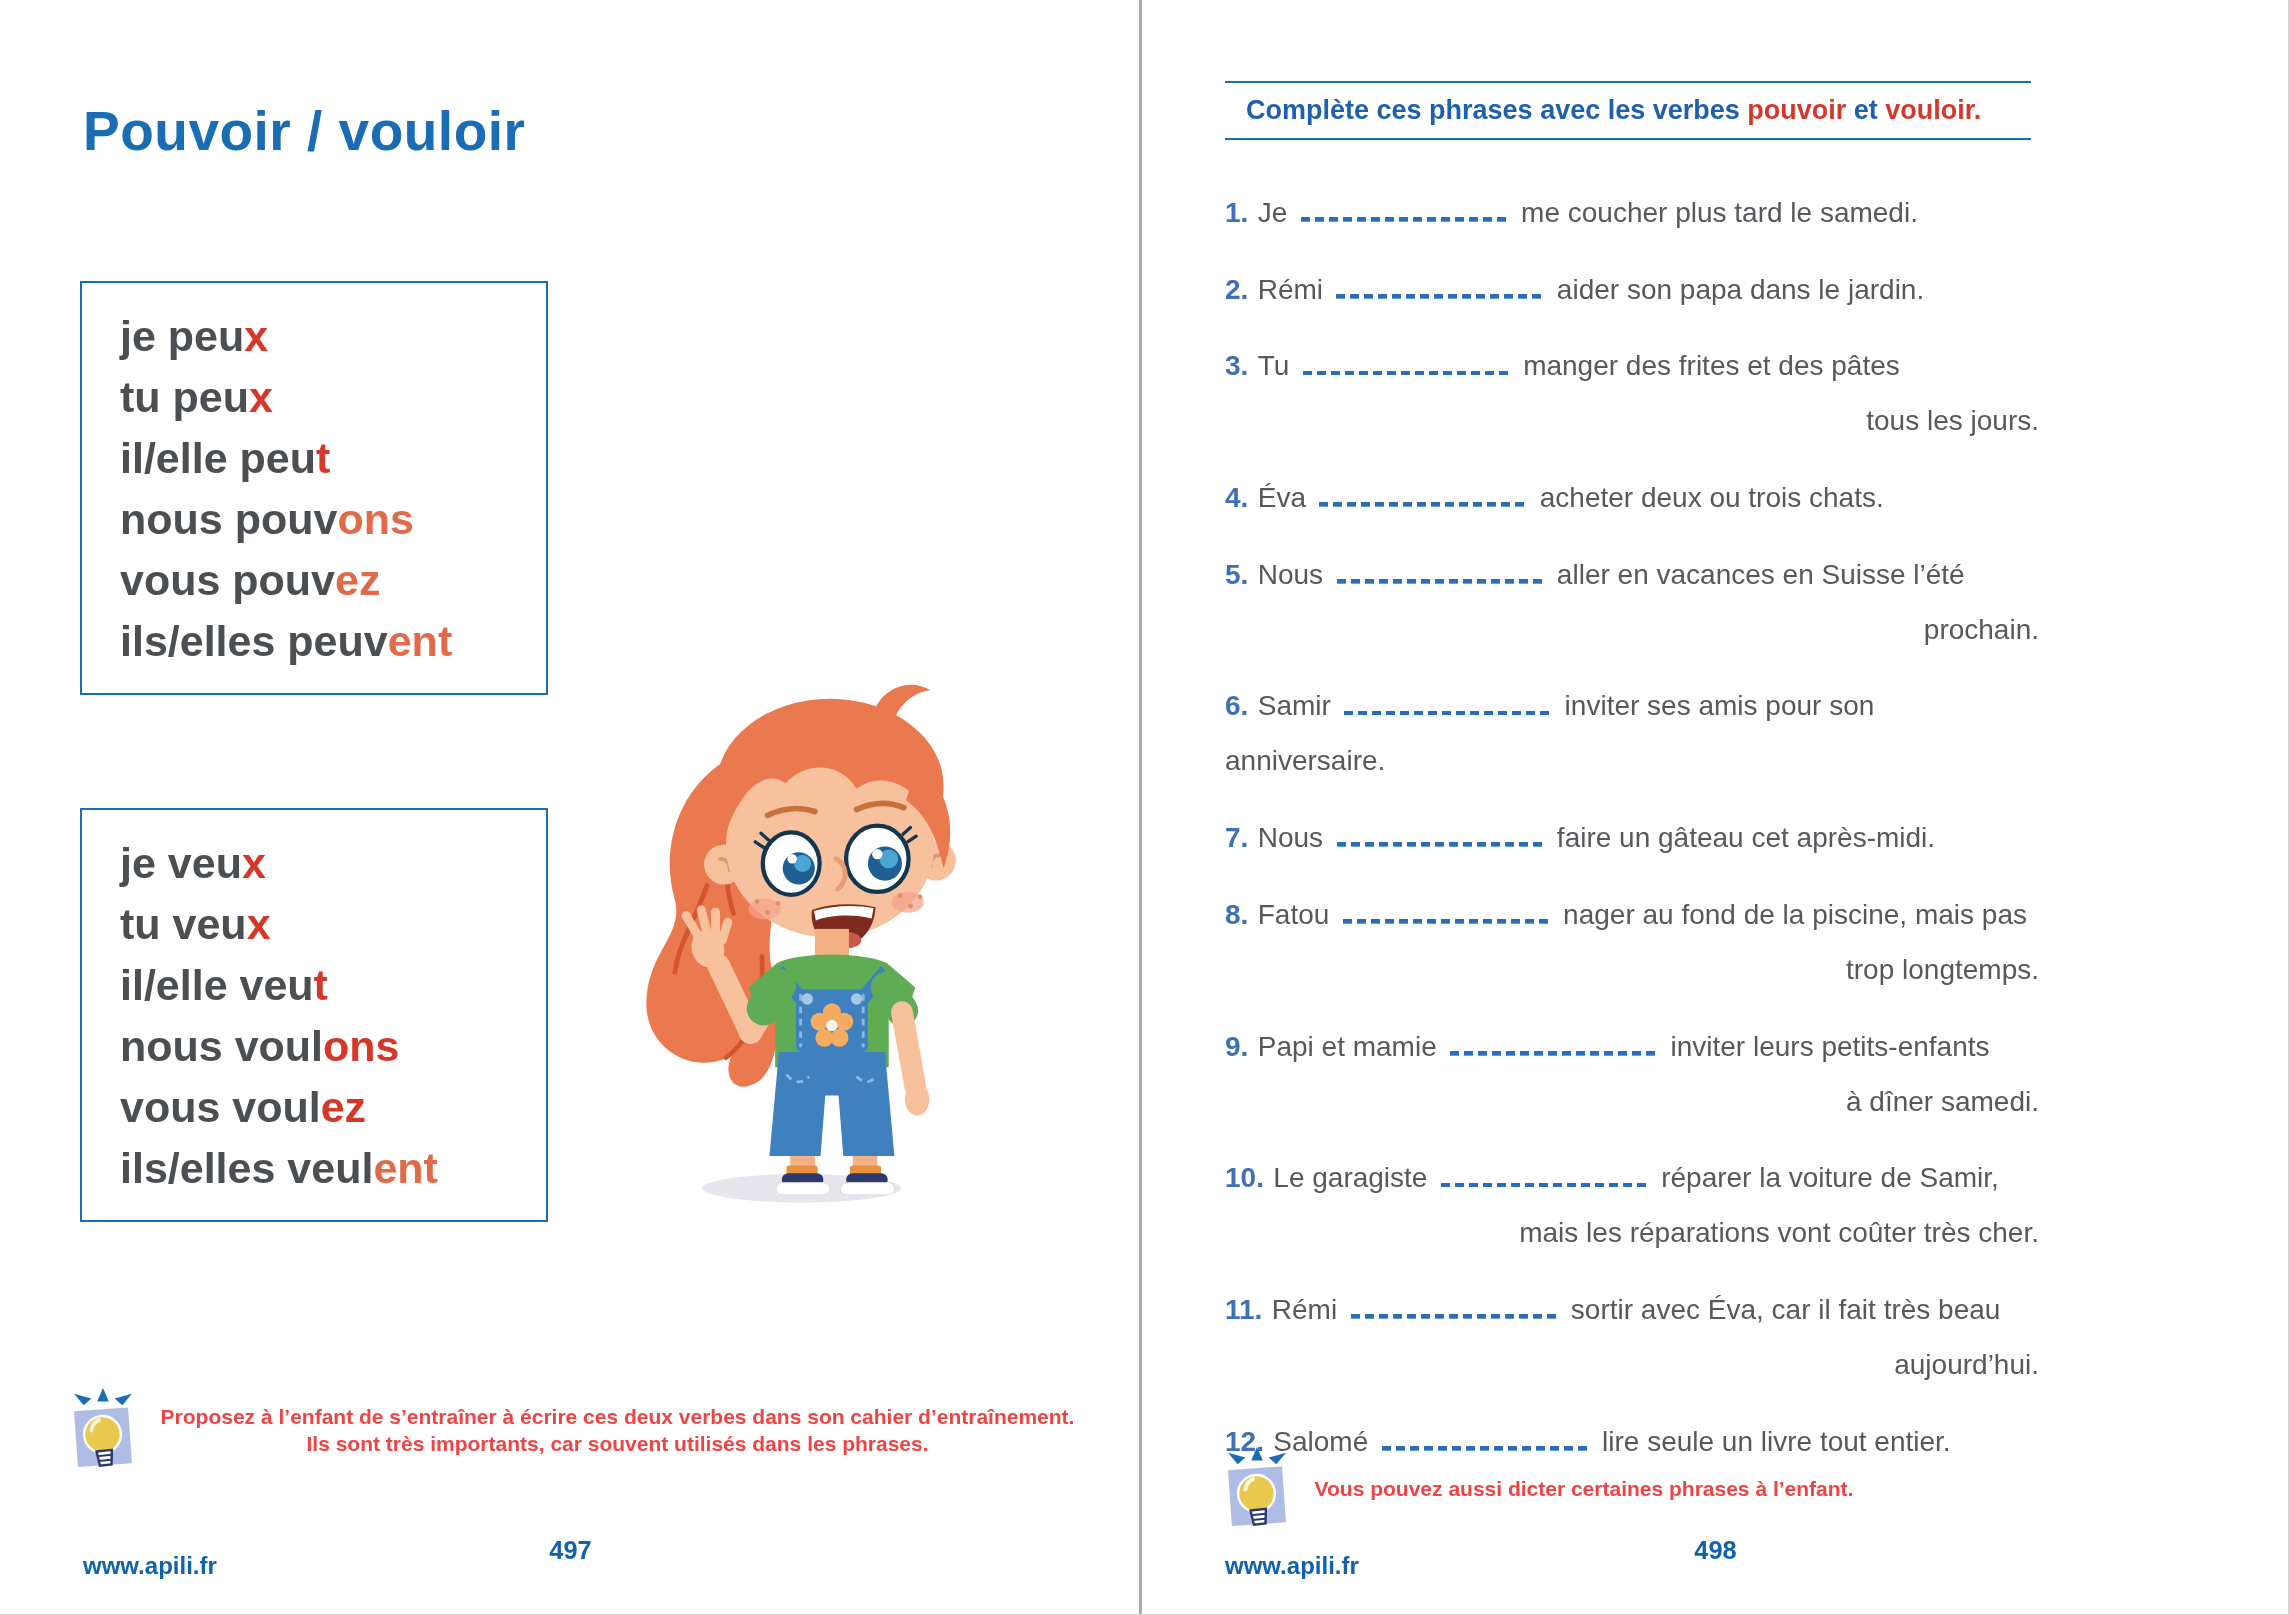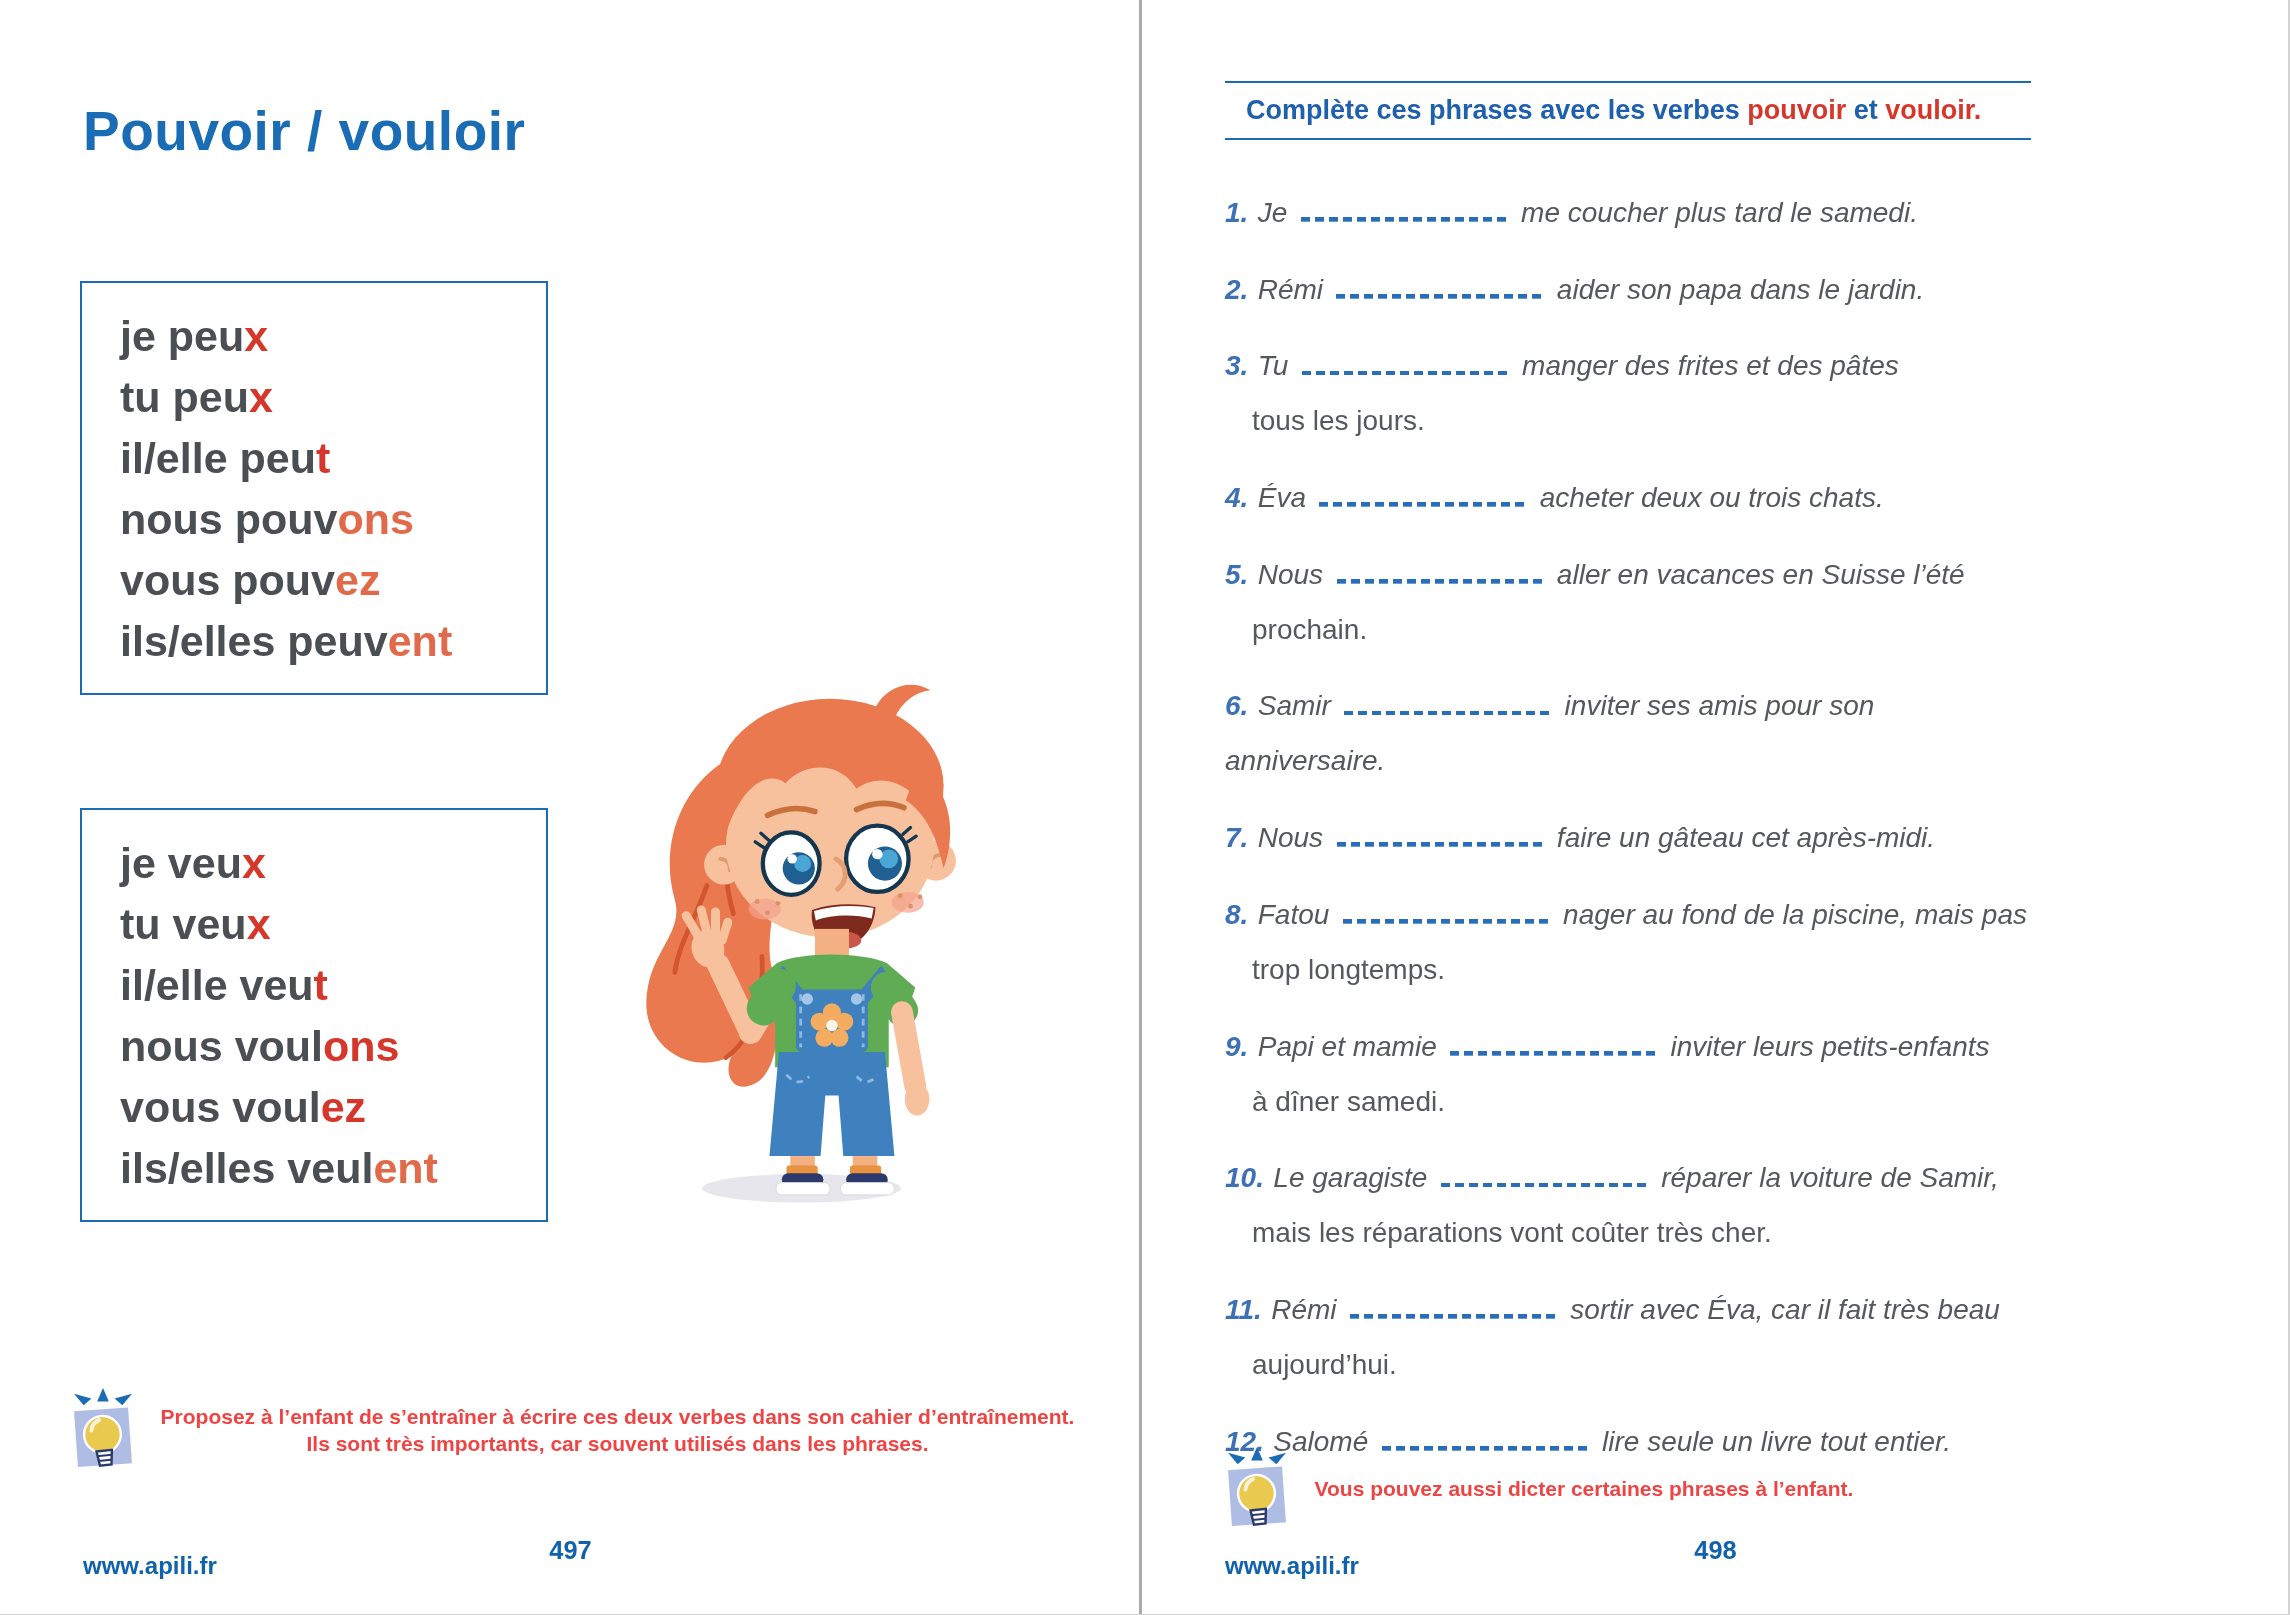--- a/index.html
+++ b/index.html
@@ -36,23 +36,23 @@
   .page-right .footer-page { left:517px; }
 
   
   .instruction { position:absolute; left:83px; right:22.6px; top:81px;
                  border-top:2.8px solid #1a6cb5; border-bottom:2.8px solid #1a6cb5;
                  padding:12.2px 0 12.2px 21px; font-size:27px; font-weight:bold; color:#1e5fae; }
   .instruction .verb-red { color:#d5372b; }
 
   .exercise-list { position:absolute; left:83px; right:15px; top:185px; }
   .exercise { margin-bottom:21.7px; font-size:28px; color:#55585c; }
-  .ex-line { line-height:55px;font-style:italic; }
+  .ex-line { line-height:55px; }
   .ex-num { color:#3d70b5; font-weight:bold; margin-right:9.4px; }
-  .ex-cont { line-height:55px; margin-left:27px; }
+  .ex-cont { line-height:55px; margin-left:27px;text-align:right; }
   .blank { display:inline-block; width:207px; height:22.6px; margin:0 5.6px;
            background:repeating-linear-gradient(to right, #2a6db8 0 9.4px, transparent 9.4px 14px)
                       bottom left / 100% 4.7px no-repeat; }
 </style>
 </head>
 <body>
 
 <div class="spread">
 
   <div class="page page-left">

